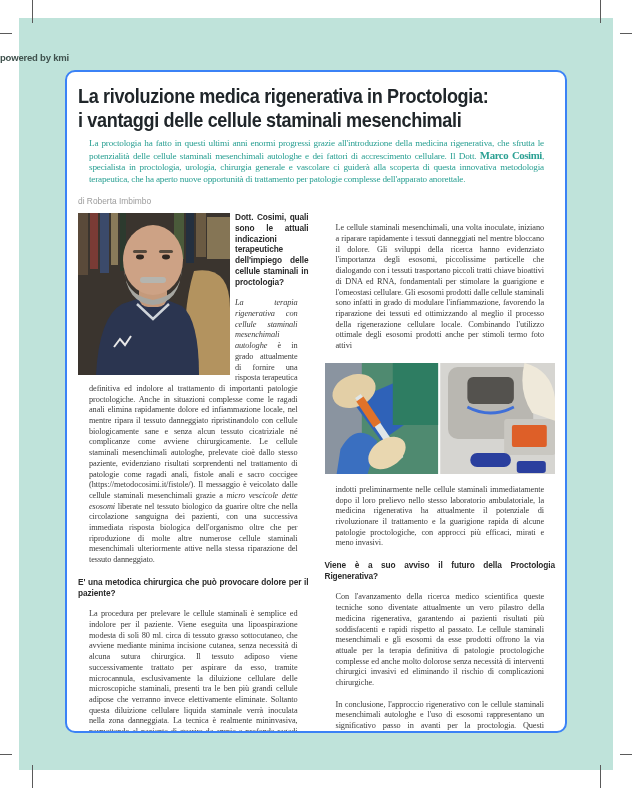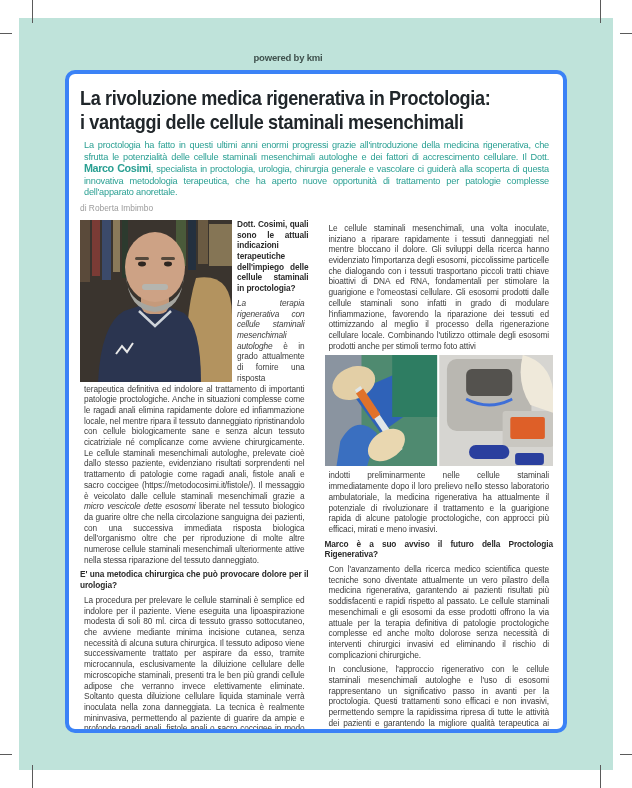--- a/index.html
+++ b/index.html
@@ -10,40 +10,40 @@
   .crop { position:absolute; background:#5a5a5a; }
   .crop.tl-v { left:32px; top:0; width:1px; height:23px; }
   .crop.tl-h { left:0; top:33px; width:12px; height:1px; }
   .crop.tr-v { left:600px; top:0; width:1px; height:23px; }
   .crop.tr-h { left:620px; top:33px; width:12px; height:1px; }
   .crop.bl-v { left:32px; top:765px; width:1px; height:23px; }
   .crop.bl-h { left:0; top:754px; width:12px; height:1px; }
   .crop.br-v { left:600px; top:765px; width:1px; height:23px; }
   .crop.br-h { left:620px; top:754px; width:12px; height:1px; }
 
-  .powered { position:absolute; top:52px; left:0; width:576px; text-align:center; font-size:9.5px; font-weight:bold; color:#3f514d; letter-spacing:-0.2px; }
+  .powered { position:absolute; top:52px; left:0; width:576px; text-align:left; font-size:9.5px; font-weight:bold; color:#3f514d; letter-spacing:-0.2px; }
 
-  .card { position:absolute; left:65px; top:70px; width:502px; height:663px; background:#ffffff; border:4px solid #3b82f6; border-radius:10px; padding:12px 10px 0 11px; overflow:hidden; }
+  .card { position:absolute; left:65px; top:70px; width:502px; height:663px; background:#ffffff; border:2px solid #3b82f6; border-radius:10px; padding:12px 10px 0 11px; overflow:hidden; }
 
   .title-line { font-weight:bold; color:#20262a; font-size:21px; line-height:24px; white-space:nowrap; transform:scaleX(0.86); transform-origin:left center; letter-spacing:-0.4px; }
 
   .intro { margin-top:6px; color:#2ba093; font-size:9.2px; line-height:11.6px; text-align:justify; letter-spacing:-0.2px; }
   .intro .name { font-size:10.8px; letter-spacing:-0.4px; font-weight:bold; }
 
   .byline { text-align:left; color:#9c9c9c; font-size:8.4px; margin:4px 0 6px; }
 
   .cols { display:flex; gap:16px; }
   .col { flex:1; font-size:8.3px; line-height:10.7px; text-align:justify; letter-spacing:-0.1px; color:#3c3c3c; }
   .q { font-weight:bold; color:#2b2b2b; }
   .portrait { float:left; width:152px; height:162px; margin:1px 5px 1px 0; }
   .procphoto { width:100%; height:111px; margin:2px 0 2px; display:block; }
   .i { font-style:italic; }
   .footer-label { font-weight:bold; font-style:italic; }
   .footer-contacts { font-style:italic; }
-  p { margin:4px; }
+  p { margin:11px;font-family:Liberation Serif, serif; }
 </style>
 </head>
 <body>
 
 <div class="teal-bg"></div>
 
 <div class="crop tl-v"></div>
 <div class="crop tl-h"></div>
 <div class="crop tr-v"></div>
 <div class="crop tr-h"></div>
@@ -87,21 +87,21 @@
         <ellipse cx="88" cy="44" rx="4" ry="2.4" fill="#2e2620"></ellipse>
         <rect x="55" y="37" width="14" height="3" rx="1.5" fill="#55493c"></rect>
         <rect x="81" y="37" width="14" height="3" rx="1.5" fill="#55493c"></rect>
         <path d="M59 91 L75 106 L91 91" stroke="#cfd4da" stroke-width="2.5" fill="none"></path>
         <path d="M36 134 l6 -8 l5 6 l6 -9" stroke="#e8e8e8" stroke-width="2" fill="none"></path>
       </svg>
 
       <div class="q">Dott. Cosimi, quali sono le attuali indicazioni terapeutiche dell'impiego delle cellule staminali in proctologia?</div>
       <p><span class="i">La terapia rigenerativa con cellule staminali mesenchimali autologhe</span><span> è in grado attualmente di fornire una risposta terapeutica definitiva ed indolore al trattamento di importanti patologie proctologiche. Anche in situazioni complesse come le ragadi anali elimina rapidamente dolore ed infiammazione locale, nel mentre ripara il tessuto danneggiato ripristinandolo con cellule biologicamente sane e senza alcun tessuto cicatriziale né complicanze come avviene chirurgicamente. Le cellule staminali mesenchimali autologhe, prelevate cioè dallo stesso paziente, evidenziano risultati sorprendenti nel trattamento di patologie come ragadi anali, fistole anali e sacro coccigee (</span><span>https://metodocosimi.it/fistole/</span><span>). Il messaggio è veicolato dalle cellule staminali mesenchimali grazie a </span><span class="i">micro vescicole dette esosomi</span><span> liberate nel tessuto biologico da guarire oltre che nella circolazione sanguigna dei pazienti, con una successiva immediata risposta biologica dell'organismo oltre che per riproduzione di molte altre numerose cellule staminali mesenchimali ulteriormente attive nella stessa riparazione del tessuto danneggiato.</span></p>
 
-      <div class="q">E' una metodica chirurgica che può provocare dolore per il urologia?</div>
+      <div class="q">E' una metodica chirurgica che può provocare dolore per il paziente?</div>
       <p>La procedura per prelevare le cellule staminali è semplice ed indolore per il paziente. Viene eseguita una lipoaspirazione modesta di soli 80 ml. circa di tessuto grasso sottocutaneo, che avviene mediante minima incisione cutanea, senza necessità di alcuna sutura chirurgica. Il tessuto adiposo viene successivamente trattato per aspirare da esso, tramite microcannula, esclusivamente la diluizione cellulare delle microscopiche staminali, presenti tra le ben più grandi cellule adipose che verranno invece elettivamente eliminate. Soltanto questa diluizione cellulare liquida staminale verrà inoculata nella zona danneggiata. La tecnica è realmente mininvasiva, permettendo al paziente di guarire da ampie e profonde ragadi anali, fistole anali o sacro coccigee in modo rapido e senza alcun dolore post-operatorio. Infatti le cellule staminali hanno per loro vocazione biologica una forte azione antinfiammatoria ed antidolorifica immediata. Inoltre la procedura viene svolta in anestesia locale, senza necessità di ricovero o day hospital.</p>
 
     </div>
 
     <div class="col">
       <p>Le cellule staminali mesenchimali, una volta inoculate, iniziano a riparare rapidamente i tessuti danneggiati nel mentre bloccano il dolore. Gli sviluppi della ricerca hanno evidenziato l'importanza degli esosomi, piccolissime particelle che dialogando con i tessuti trasportano piccoli tratti chiave bioattivi di DNA ed RNA, fondamentali per stimolare la guarigione e l'omeostasi cellulare. Gli esosomi prodotti dalle cellule staminali sono infatti in grado di modulare l'infiammazione, favorendo la riparazione dei tessuti ed ottimizzando al meglio il processo della rigenerazione cellulare locale. Combinando l'utilizzo ottimale degli esosomi prodotti anche per stimoli termo foto attivi</p>
 
       <svg class="procphoto" viewBox="0 0 238 111" preserveAspectRatio="none">
         <rect width="117" height="111" fill="#4f8a70"></rect>
         <rect x="0" y="0" width="38" height="111" fill="#8a94a0"></rect>
@@ -119,21 +119,21 @@
         <path d="M147 44 Q171 56 195 44" stroke="#3f6fd8" stroke-width="3" fill="none"></path>
         <rect x="185" y="56" width="53" height="36" rx="3" fill="#c9c7c1"></rect>
         <rect x="193" y="62" width="36" height="22" rx="2" fill="#de5f28"></rect>
         <path d="M206 0 Q238 8 238 44 L238 58 L214 50 Q199 28 206 0 Z" fill="#efe9da"></path>
         <rect x="150" y="90" width="42" height="14" rx="7" fill="#2a3f9e"></rect>
         <rect x="198" y="98" width="30" height="12" rx="3" fill="#2a3f9e"></rect>
       </svg>
 
       <p>indotti preliminarmente nelle cellule staminali immediatamente dopo il loro prelievo nello stesso laboratorio ambulatoriale, la medicina rigenerativa ha attualmente il potenziale di rivoluzionare il trattamento e la guarigione rapida di alcune patologie proctologiche, con approcci più efficaci, mirati e meno invasivi.</p>
 
-      <div class="q">Marco è a suo avviso il futuro della Proctologia Rigenerativa?</div>
+      <div class="q">Viene è a suo avviso il futuro della Proctologia Rigenerativa?</div>
       <p>Con l'avanzamento della ricerca medico scientifica queste tecniche sono diventate attualmente un vero pilastro della medicina rigenerativa, garantendo ai pazienti risultati più soddisfacenti e rapidi rispetto al passato. Le cellule staminali mesenchimali e gli esosomi da esse prodotti offrono la via attuale per la terapia definitiva di patologie proctologiche complesse ed anche molto dolorose senza necessità di interventi chirurgici invasivi ed eliminando il rischio di complicazioni chirurgiche.</p>
       <p>In conclusione, l'approccio rigenerativo con le cellule staminali mesenchimali autologhe e l'uso di esosomi rappresentano un significativo passo in avanti per la proctologia. Questi trattamenti sono efficaci e non invasivi, permettendo sempre la rapidissima ripresa di tutte le attività dei pazienti e garantendo la migliore qualità terapeutica ai pazienti sofferenti di ragadi anali, fistole anali o perianali e fistole sacro coccigee.</p>
 
       <div class="footer-label">Per maggiori nelle:</div>
     </div>
 
   </div>
 </div>
 
 </body></html>

